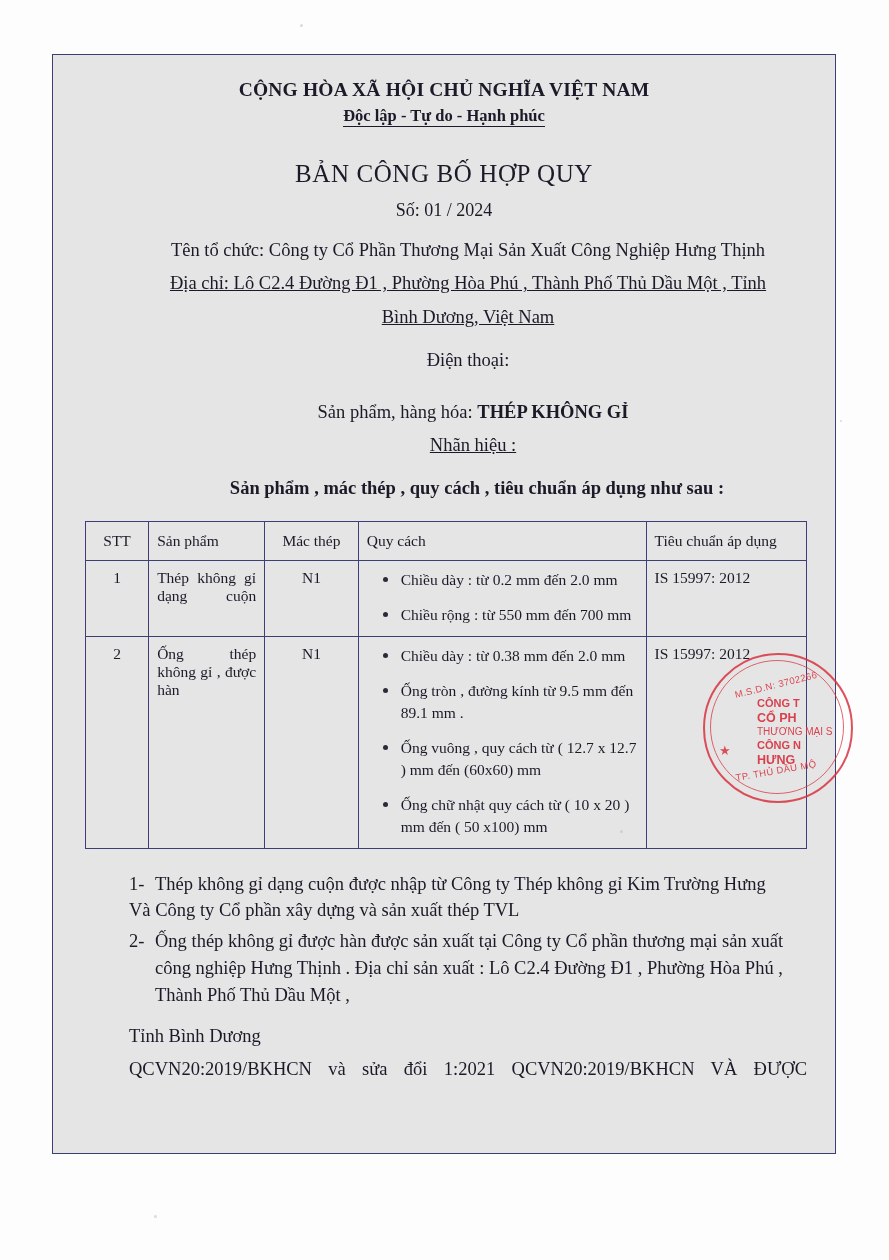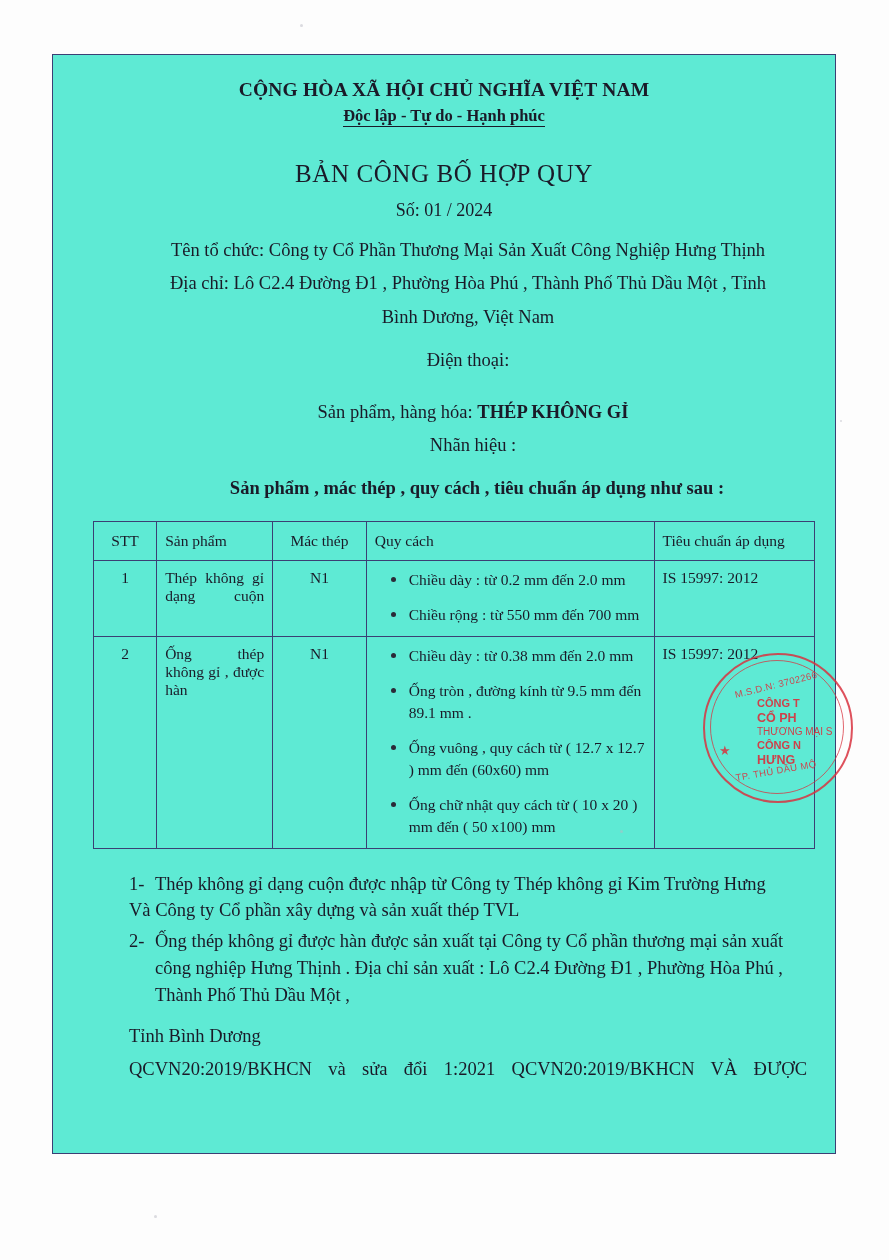--- a/index.html
+++ b/index.html
@@ -24,21 +24,21 @@
   }
   
   .doc-frame {
     position: absolute;
     left: 52px;
     top: 54px;
     width: 784px;
     height: 1100px;
     border: 1.5px solid #3b3f74;
     box-sizing: border-box;
-    background: #5eead4;
+    background: #e5e5e5;
   }
   .inner {
     position: absolute;
     left: 0; top: 0;
     width: 100%;
     height: 100%;
     padding: 18px 28px 0 28px;
     box-sizing: border-box;
   }
   .center { text-align: center; }
@@ -71,29 +71,29 @@
 
   .body-text {
     font-size: 18.5px;
     line-height: 1.48;
     margin-top: 16px;
     text-align: center;
   }
   .indent-1 { padding-left: 48px; }
   .indent-2 { padding-left: 58px; margin-top: 24px; }
   .indent-3 { padding-left: 66px; font-weight: bold; }
-  .tight { margin-top: 6px; }
+  .tight { margin-top: 6px; text-decoration: underline; }
   .bold { font-weight: bold; }
 
   
   table.spec {
     border-collapse: collapse;
     width: 722px;
     margin-top: 18px;
-    margin-left: 12px;
+    margin-left: 4px;
     font-size: 15.5px;
   }
   table.spec th, table.spec td {
     border: 1px solid #3b3f74;
     vertical-align: top;
     padding: 8px 8px;
     font-weight: normal;
   }
   table.spec thead td, table.spec thead th {
     padding-top: 10px;

